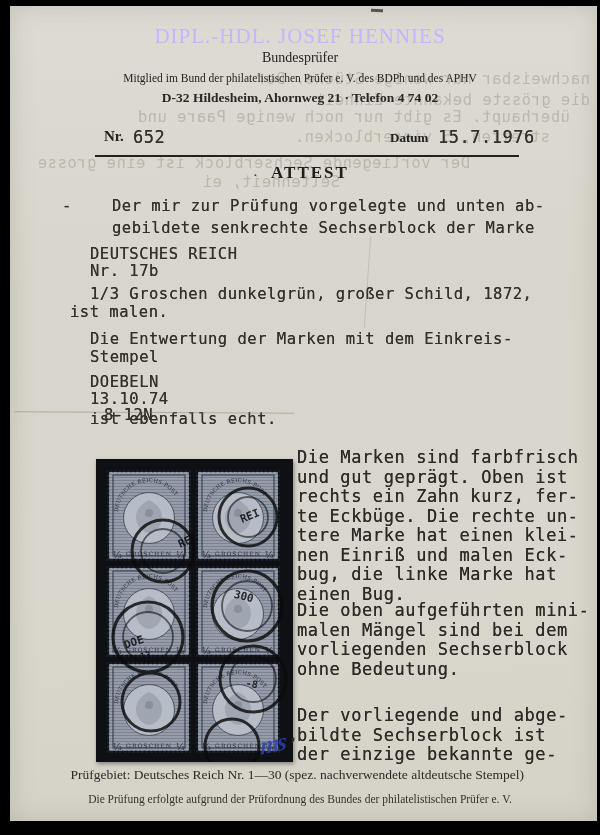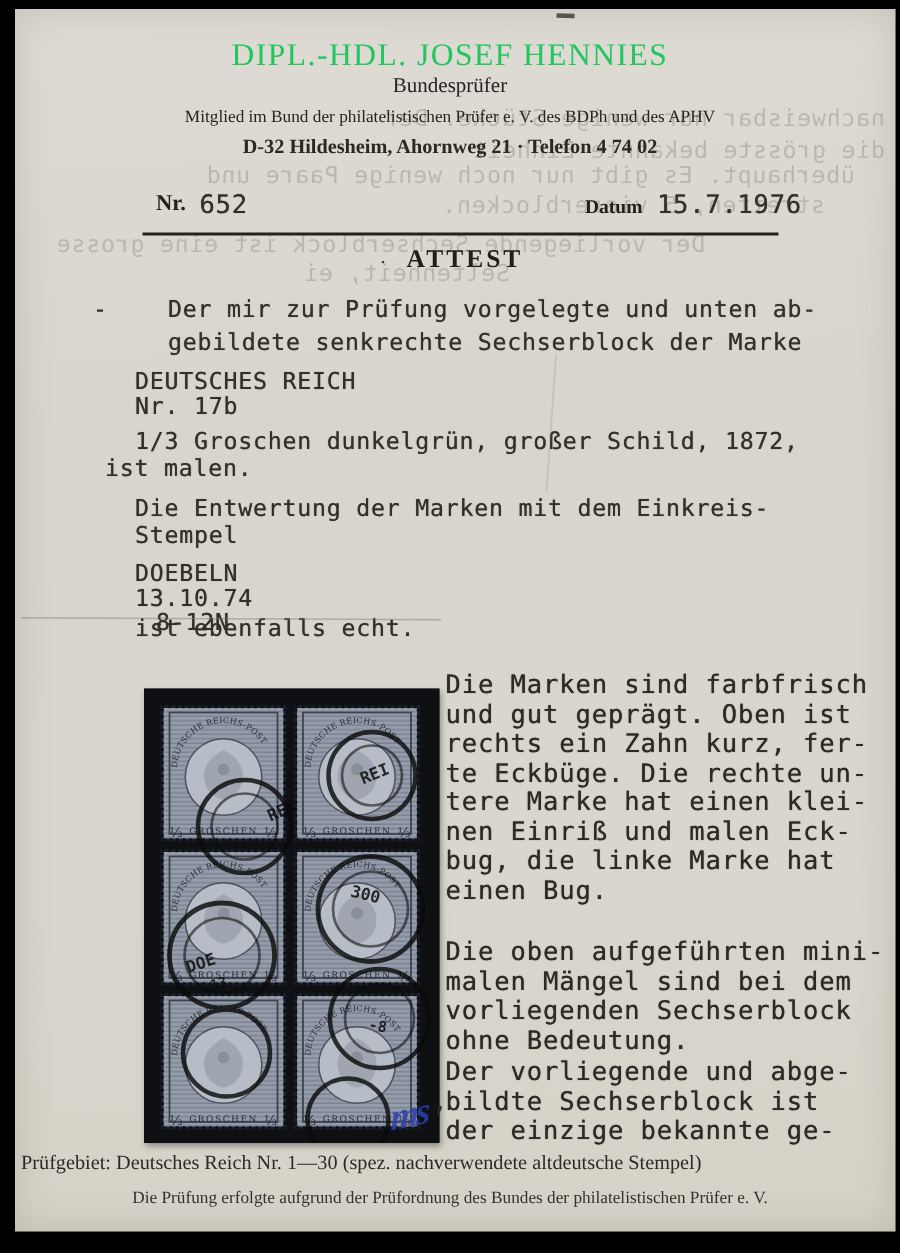--- a/index.html
+++ b/index.html
@@ -4,41 +4,41 @@
 <style>
   html,body{margin:0;padding:0;background:#000;}
   #page{position:relative;width:600px;height:835px;background:#000;overflow:hidden;
         font-family:"Liberation Serif",serif;}
   #paper{position:absolute;left:10px;top:6px;width:587px;height:815px;
          background:linear-gradient(178deg,#dedbd4 0%,#d8d5cc 35%,#d9d6cd 70%,#d5d2c8 100%);
          box-shadow:inset 0 0 25px rgba(120,115,100,.25);}
   .abs{position:absolute;}
   
   .lh{color:#262420;text-align:center;left:0;width:600px;}
-  .lh-name{top:24px;font-size:21px;letter-spacing:1px;color:#22c55e;font-family:Liberation Serif, serif;}
+  .lh-name{top:24px;font-size:21px;letter-spacing:1px;color:#c4b5fd;font-family:Liberation Serif, serif;}
   .lh-role{top:50px;font-size:14px;}
   .lh-member{top:72px;font-size:11.5px;}
   .lh-addr{top:90px;font-size:13.5px;font-weight:bold;color:#2a2824;}
   .serif-lbl{font-size:15px;color:#22201c;font-weight:bold;}
   
   .tw{font-family:"DejaVu Sans Mono",monospace;color:#33302a;
       text-shadow:0 0 .5px rgba(48,45,40,.85);white-space:pre;}
   .main-tw{font-size:15.5px;letter-spacing:.5px;}
   .cent{left:90px;width:440px;text-align:left;}
   .rc{font-size:17px;letter-spacing:.6px;line-height:19.5px;color:#2d2a25;
       text-shadow:0 0 .6px rgba(42,40,35,.9);}
   .rcp{left:297px;width:300px;}
   #rule1{left:95px;top:155px;width:424px;height:2px;background:#24221f;}
   .attest-h{left:90px;width:440px;top:163px;text-align:center;font-size:17px;
             font-weight:bold;letter-spacing:2px;color:#201e1a;}
   
   .ghost{font-family:"DejaVu Sans Mono",monospace;font-size:15.5px;letter-spacing:.5px;
          color:#9b978c;opacity:.5;transform:scaleX(-1);filter:blur(.4px);white-space:pre;}
   
-  .foot1{left:14px;width:520px;top:767px;text-align:left;font-size:13.5px;color:#2c2a26;}
+  .foot1{left:4px;width:520px;top:767px;text-align:right;font-size:13.5px;color:#2c2a26;}
   .foot2{left:0;width:600px;top:793px;text-align:center;font-size:11.5px;color:#34322d;}
   #photo{left:96px;top:459px;width:197px;height:303px;background:#0d0f12;
          box-shadow:1px 2px 4px rgba(60,56,48,.5);}
   .annotation{font-style:italic;font-weight:bold;font-size:25px;
               transform:rotate(-12deg) skewX(-12deg);letter-spacing:-2px;opacity:.85;}
   .crease{background:rgba(125,120,108,.45);}
   .speck{background:rgba(45,43,40,.75);}
 </style>
 </head>
 <body>
@@ -145,21 +145,21 @@
   <div class="abs rcp" style="top:448px;">
     <div class="tw rc">Die Marken sind farbfrisch</div>
     <div class="tw rc">und gut geprägt. Oben ist</div>
     <div class="tw rc">rechts ein Zahn kurz, fer-</div>
     <div class="tw rc">te Eckbüge. Die rechte un-</div>
     <div class="tw rc">tere Marke hat einen klei-</div>
     <div class="tw rc">nen Einriß und malen Eck-</div>
     <div class="tw rc">bug, die linke Marke hat</div>
     <div class="tw rc">einen Bug.</div>
   </div>
-  <div class="abs rcp" style="top:626px;">
+  <div class="abs rcp" style="top:601px;">
     <div class="tw rc">Die oben aufgeführten mini-</div>
     <div class="tw rc">malen Mängel sind bei dem</div>
     <div class="tw rc">vorliegenden Sechserblock</div>
     <div class="tw rc">ohne Bedeutung.</div>
   </div>
   <div class="abs rcp" style="top:706px;">
     <div class="tw rc">Der vorliegende und abge-</div>
     <div class="tw rc">bildte Sechserblock ist</div>
     <div class="tw rc">der einzige bekannte ge-</div>
   </div>

